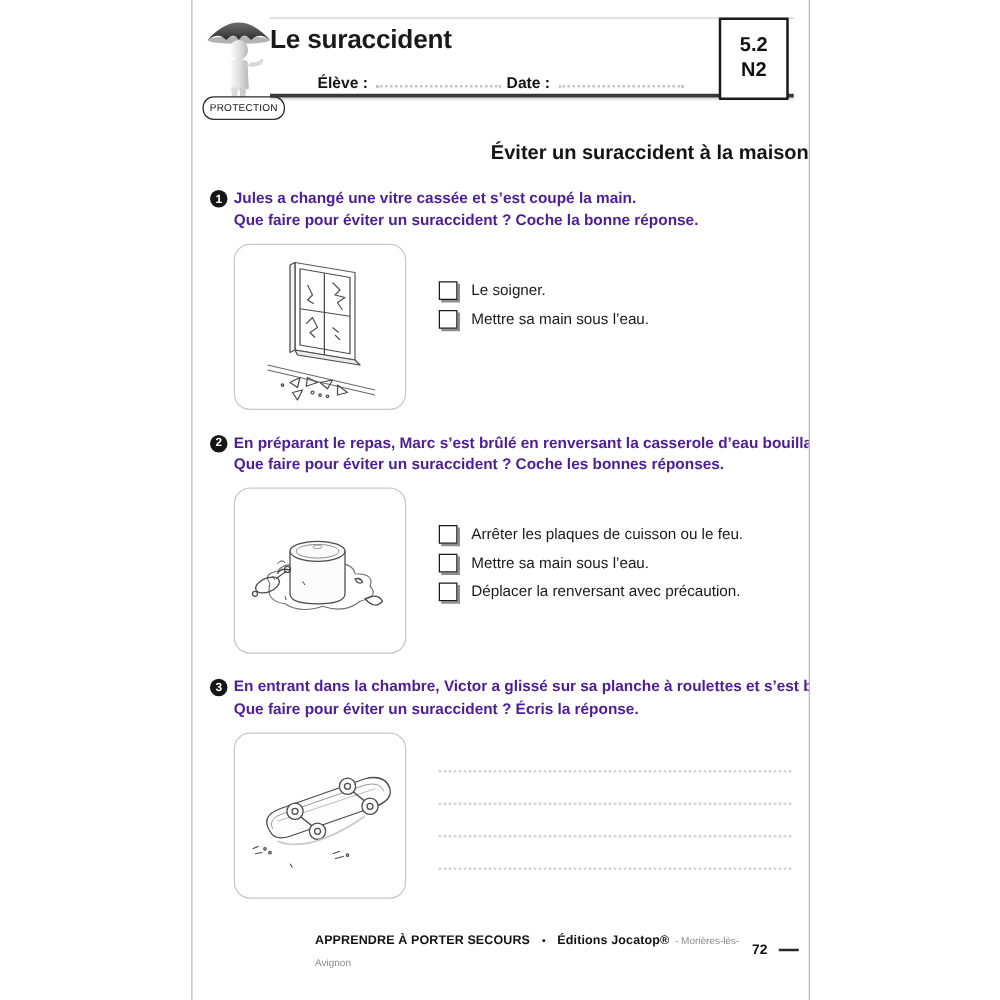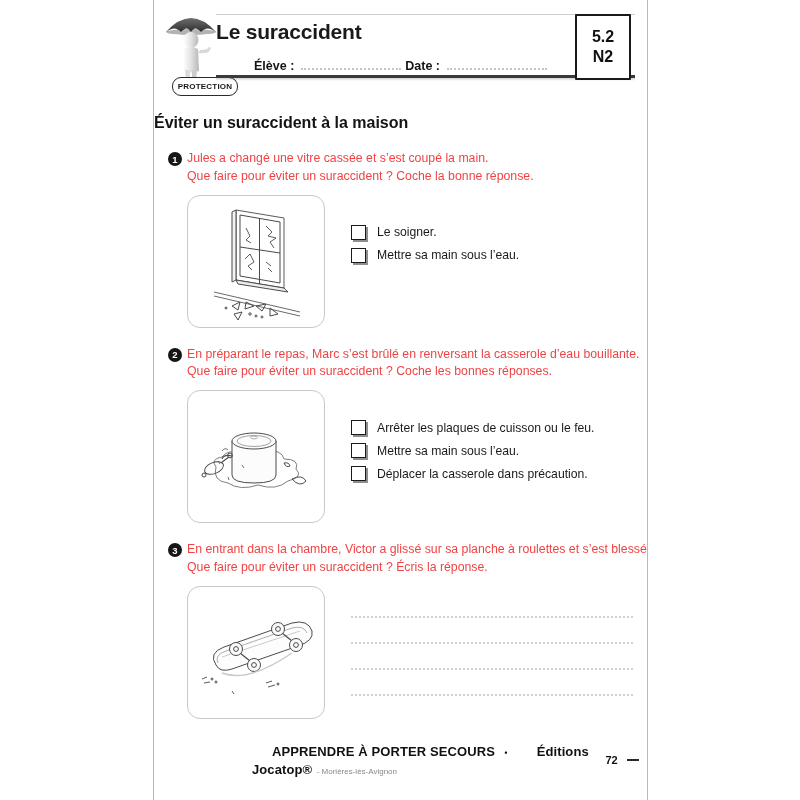--- a/index.html
+++ b/index.html
@@ -107,40 +107,40 @@
   .logo {
     position: absolute;
     left: 4px;
     top: 6px;
     width: 66px;
     height: 92px;
   }
   .logo svg { display: block; }
   .protection-badge {
     position: absolute;
-    left: 18px;
+    left: 8px;
     top: 77px;
     width: 64px;
     height: 17px;
     border: 1.6px solid #2b2b2b;
     border-radius: 9px;
     background: #fff;
     display: flex;
     align-items: center;
     justify-content: center;
     font-size: 8px;
-    font-weight: bold;
+    font-weight: normal;
     letter-spacing: .2px;
     color: #161616;
   }
 
   
   .section-title {
     margin: 16px 0 0 0;
-    text-align: left;
+    text-align: right;
     font-size: 16px;
     font-weight: bold;
     color: #141414;
   }
 
   
   .exercise { position: relative; margin-top: 18px; padding: 0 14px 0 14px; }
 
   .q-head { display: flex; align-items: flex-start; }
   .q-num {
@@ -149,22 +149,22 @@
     border-radius: 50%;
     background: #161616;
     color: #fff;
     font-size: 9.5px;
     font-weight: bold;
     display: flex; align-items: center; justify-content: center;
     margin: 2px 5px 0 0;
   }
   .q-text {
     font-size: 12.3px;
-    font-weight: normal;
-    color: #ef4444;
+    font-weight: bold;
+    color: #4c1d95;
     line-height: 1.45;
   }
   .q-text div { white-space: nowrap; }
 
   .q-body {
     display: flex;
     align-items: flex-start;
     margin-top: 9px;
     padding-left: 19px;
   }
@@ -181,21 +181,21 @@
   }
   .pic svg { display: block; }
 
   .answers {
     flex: 1 1 auto;
     margin-left: 26px;
     padding-top: 30px;
   }
   .opt {
     display: flex;
-    align-items: center;
+    align-items: flex-start;
     margin-bottom: 8px;
   }
   .checkbox {
     flex: 0 0 auto;
     width: 15px; height: 15px;
     border: 1.8px solid #1a1a1a;
     background: #fff;
     box-shadow: 2px 2px 0 0 #8e8e8e;
     margin-right: 11px;
     box-sizing: border-box;
@@ -211,21 +211,21 @@
   
   .footer {
     position: absolute;
     left: 14px;
     right: 8px;
     bottom: 22px;
     display: flex;
     align-items: center;
   }
   .footer-left { flex: 1 1 auto; text-align: left; padding-left: 84px; }
-  .f-strong { font-size: 13px; font-weight: bold; color: #111; letter-spacing: .1px; margin-left: 20px; }
+  .f-strong { font-size: 10px; font-weight: bold; color: #111; letter-spacing: .1px; }
   .f-sep { font-size: 8.2px; font-weight: bold; color: #111; margin: 0 5px; }
   .f-light { font-size: 8px; color: #8a8a8a; }
   .page-no { font-size: 11px; font-weight: bold; color: #111; margin-right: 9px; }
   .page-dash { width: 17px; height: 2.5px; background: #2a2a2a; }
 </style>
 </head>
 <body>
 
 <div id="page">
 
@@ -379,21 +379,21 @@
         <div class="opt">
           <span class="checkbox"></span>
           <span class="opt-label">Arrêter les plaques de cuisson ou le feu.</span>
         </div>
         <div class="opt">
           <span class="checkbox"></span>
           <span class="opt-label">Mettre sa main sous l’eau.</span>
         </div>
         <div class="opt">
           <span class="checkbox"></span>
-          <span class="opt-label">Déplacer la casserole dans précaution.</span>
+          <span class="opt-label">Déplacer la renversant avec précaution.</span>
         </div>
       </div>
     </div>
   </div>
 
   <div class="exercise">
     <div class="q-head">
       <div class="q-num">3</div>
       <div class="q-text">
         <div>En entrant dans la chambre, Victor a glissé sur sa planche à roulettes et s’est blessé.</div>

